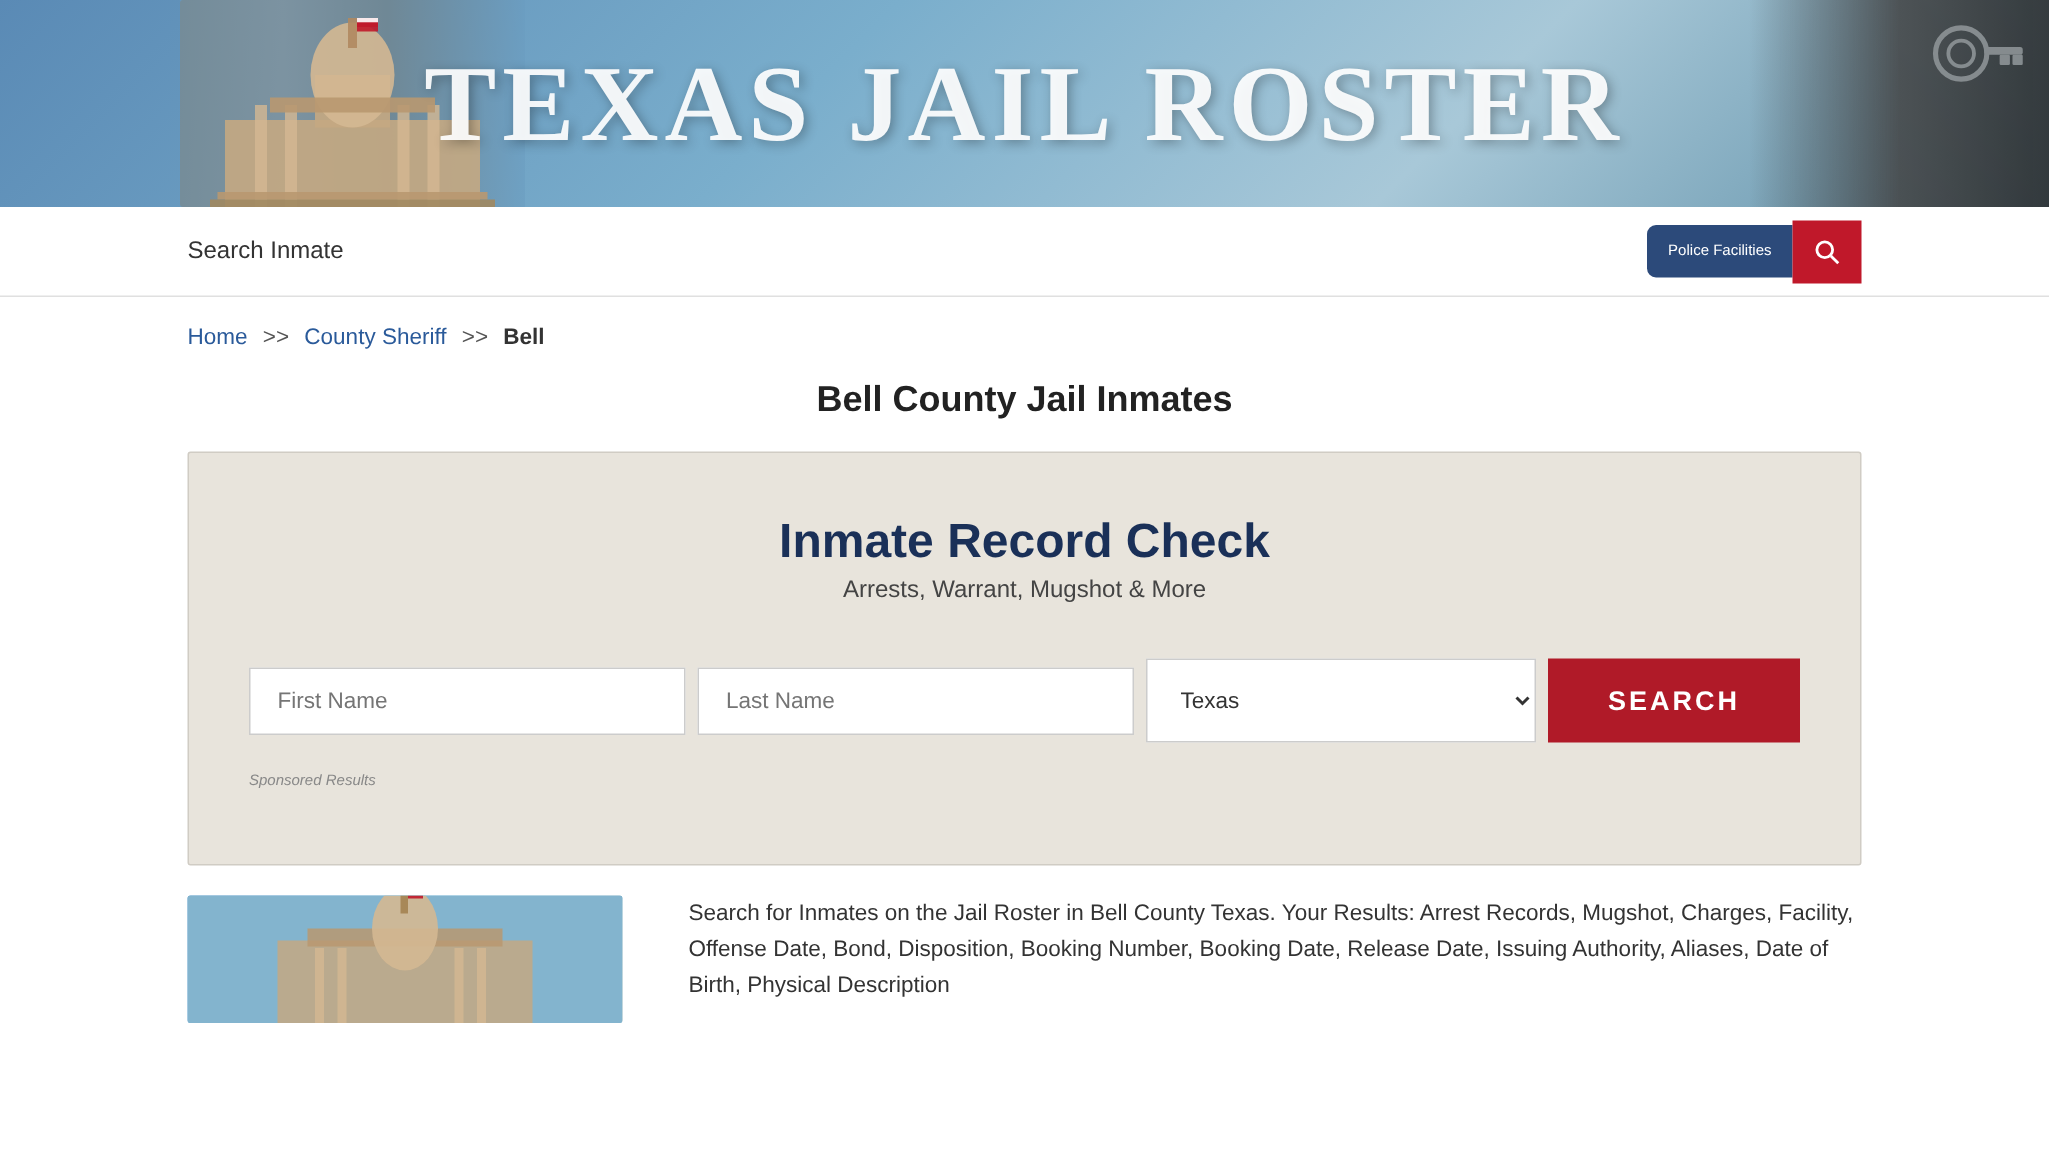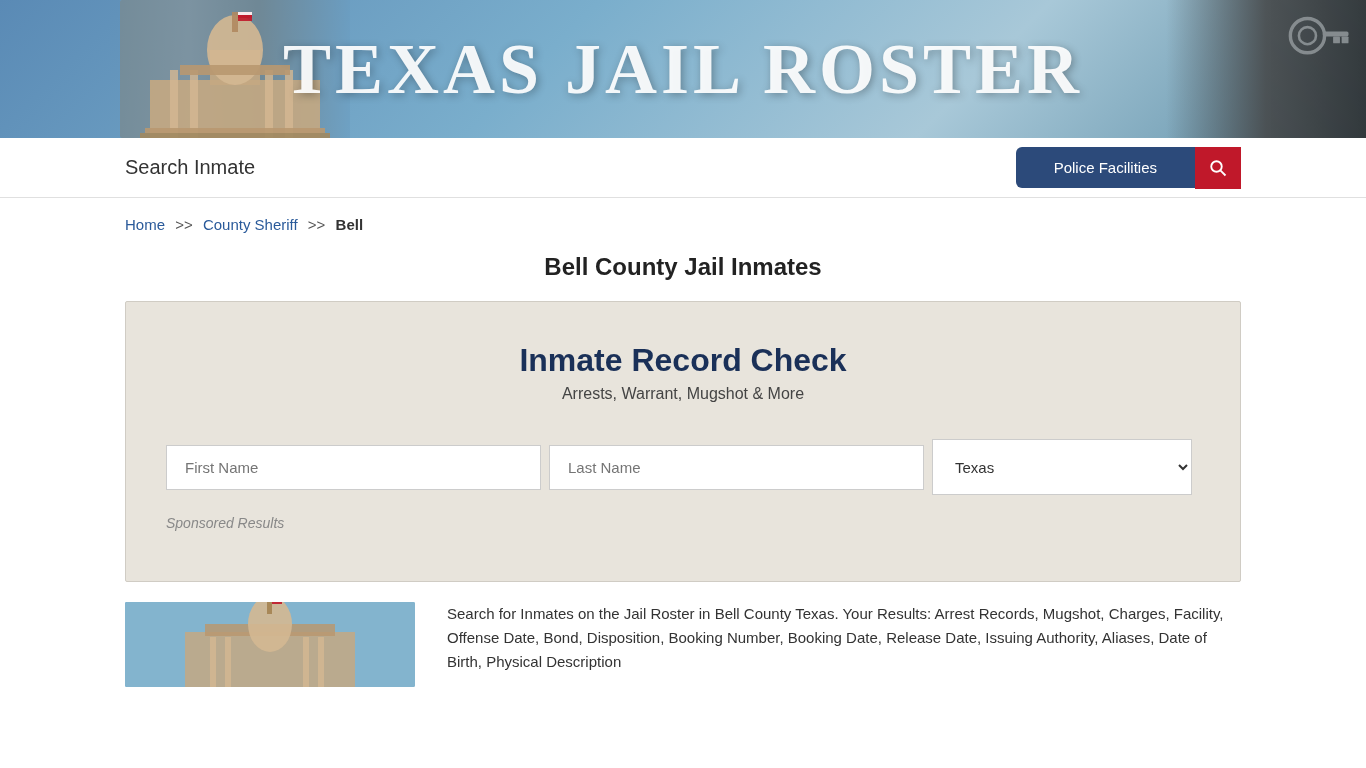--- a/index.html
+++ b/index.html
@@ -57,33 +57,33 @@
     
     .nav-bar {
       display: flex;
       align-items: center;
       padding: 0 125px;
       height: 60px;
       background: #fff;
       border-bottom: 1px solid #e0e0e0;
     }
     .nav-bar .search-inmate-label {
-      font-size: 20px;
+      font-size: 16px;
       color: #333;
       font-family: Arial, sans-serif;
       flex: 1;
     }
     .nav-buttons {
       display: flex;
       align-items: center;
       gap: 0;
     }
     .nav-btn {
-      padding: 12px 38px;
-      font-size: 15px;
+      padding: 12px 14px;
+      font-size: 10px;
       font-family: Arial, sans-serif;
       cursor: pointer;
       border: none;
       font-weight: 500;
     }
     .nav-btn.police {
       background: #2c4a7a;
       color: #fff;
       border-radius: 6px 0 0 6px;
     }
@@ -215,31 +215,31 @@
       font-size: 18px;
       font-weight: bold;
       font-family: Arial, sans-serif;
       letter-spacing: 2px;
       cursor: pointer;
       height: 56px;
       text-transform: uppercase;
     }
     .sponsored-results {
       margin-top: 20px;
-      font-size: 14px;
+      font-size: 10px;
       color: #888;
       font-family: Arial, sans-serif;
       font-style: italic;
     }
 
     
     .bottom-section {
       display: flex;
       margin: 0 125px;
-      gap: 32px;
+      gap: 44px;
       padding-bottom: 20px;
     }
     .bottom-image {
       width: 290px;
       height: 85px;
       flex-shrink: 0;
       background: linear-gradient(135deg, #5a9ac8 0%, #7ab8d8 50%, #a8c0c0 100%);
       border-radius: 2px;
       overflow: hidden;
       position: relative;
@@ -320,20 +320,21 @@
 
 <h1 class="page-title">Bell County Jail Inmates</h1>
 
 <div class="record-check-box">
   <div class="rc-title">Inmate Record Check</div>
   <div class="rc-subtitle">Arrests, Warrant, Mugshot &amp; More</div>
   <div class="search-form">
     <input type="text" placeholder="First Name" style="">
     <input type="text" placeholder="Last Name" style="">
     <select id="state-select"><option value="Alabama">Alabama</option><option value="Alaska">Alaska</option><option value="Arizona">Arizona</option><option value="Arkansas">Arkansas</option><option value="California">California</option><option value="Colorado">Colorado</option><option value="Connecticut">Connecticut</option><option value="Delaware">Delaware</option><option value="Florida">Florida</option><option value="Georgia">Georgia</option><option value="Hawaii">Hawaii</option><option value="Idaho">Idaho</option><option value="Illinois">Illinois</option><option value="Indiana">Indiana</option><option value="Iowa">Iowa</option><option value="Kansas">Kansas</option><option value="Kentucky">Kentucky</option><option value="Louisiana">Louisiana</option><option value="Maine">Maine</option><option value="Maryland">Maryland</option><option value="Massachusetts">Massachusetts</option><option value="Michigan">Michigan</option><option value="Minnesota">Minnesota</option><option value="Mississippi">Mississippi</option><option value="Missouri">Missouri</option><option value="Montana">Montana</option><option value="Nebraska">Nebraska</option><option value="Nevada">Nevada</option><option value="New Hampshire">New Hampshire</option><option value="New Jersey">New Jersey</option><option value="New Mexico">New Mexico</option><option value="New York">New York</option><option value="North Carolina">North Carolina</option><option value="North Dakota">North Dakota</option><option value="Ohio">Ohio</option><option value="Oklahoma">Oklahoma</option><option value="Oregon">Oregon</option><option value="Pennsylvania">Pennsylvania</option><option value="Rhode Island">Rhode Island</option><option value="South Carolina">South Carolina</option><option value="South Dakota">South Dakota</option><option value="Tennessee">Tennessee</option><option value="Texas" selected="">Texas</option><option value="Utah">Utah</option><option value="Vermont">Vermont</option><option value="Virginia">Virginia</option><option value="Washington">Washington</option><option value="West Virginia">West Virginia</option><option value="Wisconsin">Wisconsin</option><option value="Wyoming">Wyoming</option></select>
+    <button class="search-submit-btn">SEARCH</button>
   </div>
   <div class="sponsored-results">Sponsored Results</div>
 </div>
 
 <div class="bottom-section">
   <div class="bottom-image">
     <svg viewBox="0 0 290 85" width="290" height="85" xmlns="http://www.w3.org/2000/svg">
       <rect x="0" y="0" width="290" height="85" fill="#7ab8d8"></rect>
       <rect x="0" y="0" width="290" height="85" fill="#88b0c8" opacity="0.6"></rect>
 

